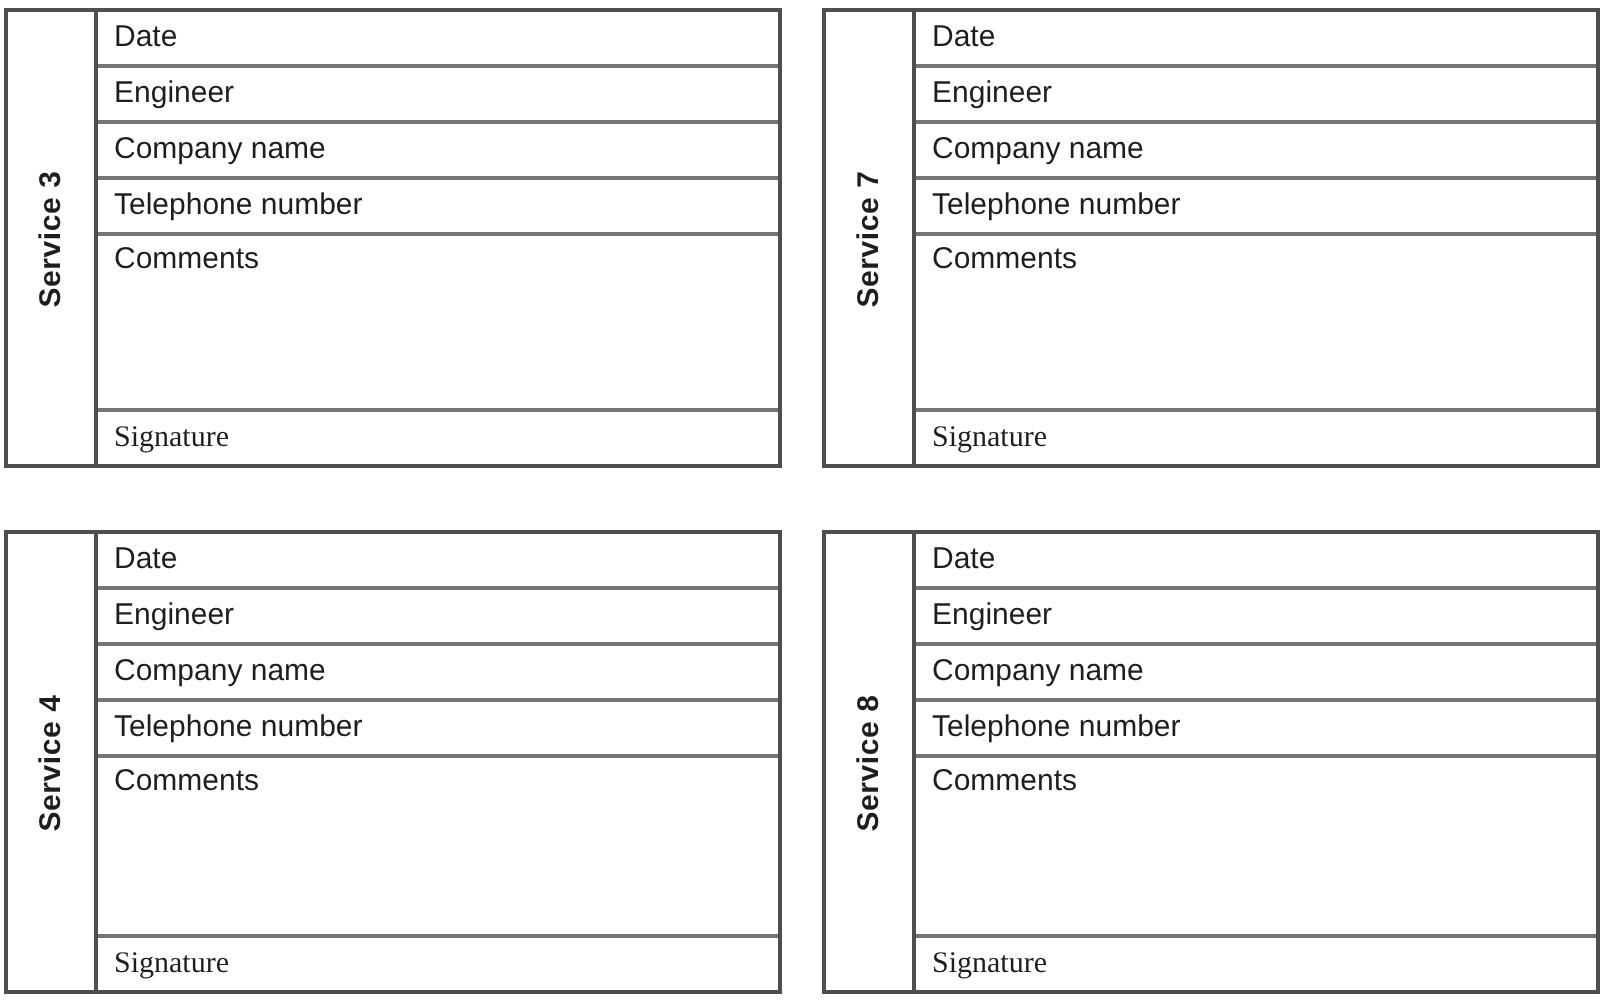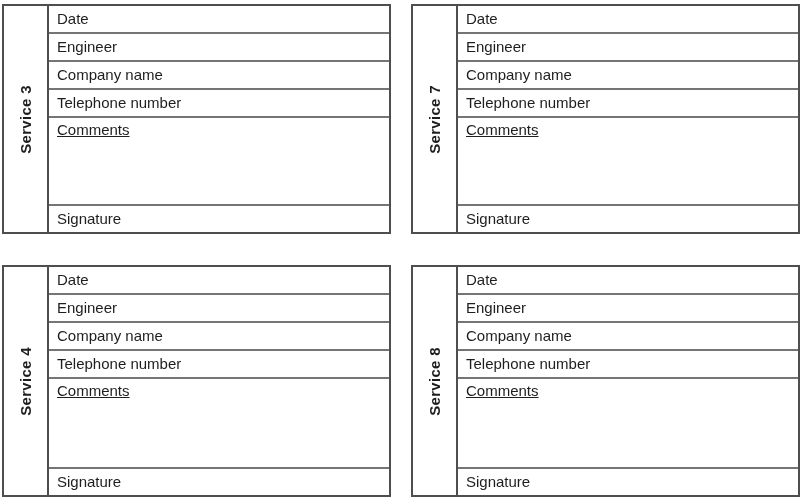--- a/index.html
+++ b/index.html
@@ -61,25 +61,25 @@
     align-items: center;
     padding-left: 8px;
     font-size: 15px;
     line-height: 18px;
   }
   .row.comments {
     height: auto;
     flex: 1 1 auto;
     align-items: flex-start;
     padding-top: 3px;
-    text-decoration: underline;
   }
   .row.signature {
     height: 26px;
     border-bottom: none;
+    font-family: Liberation Serif, serif;
   }
   .field-label {
     white-space: nowrap;
   }
 </style>
 </head>
 <body>
 
 <div class="canvas">
 

